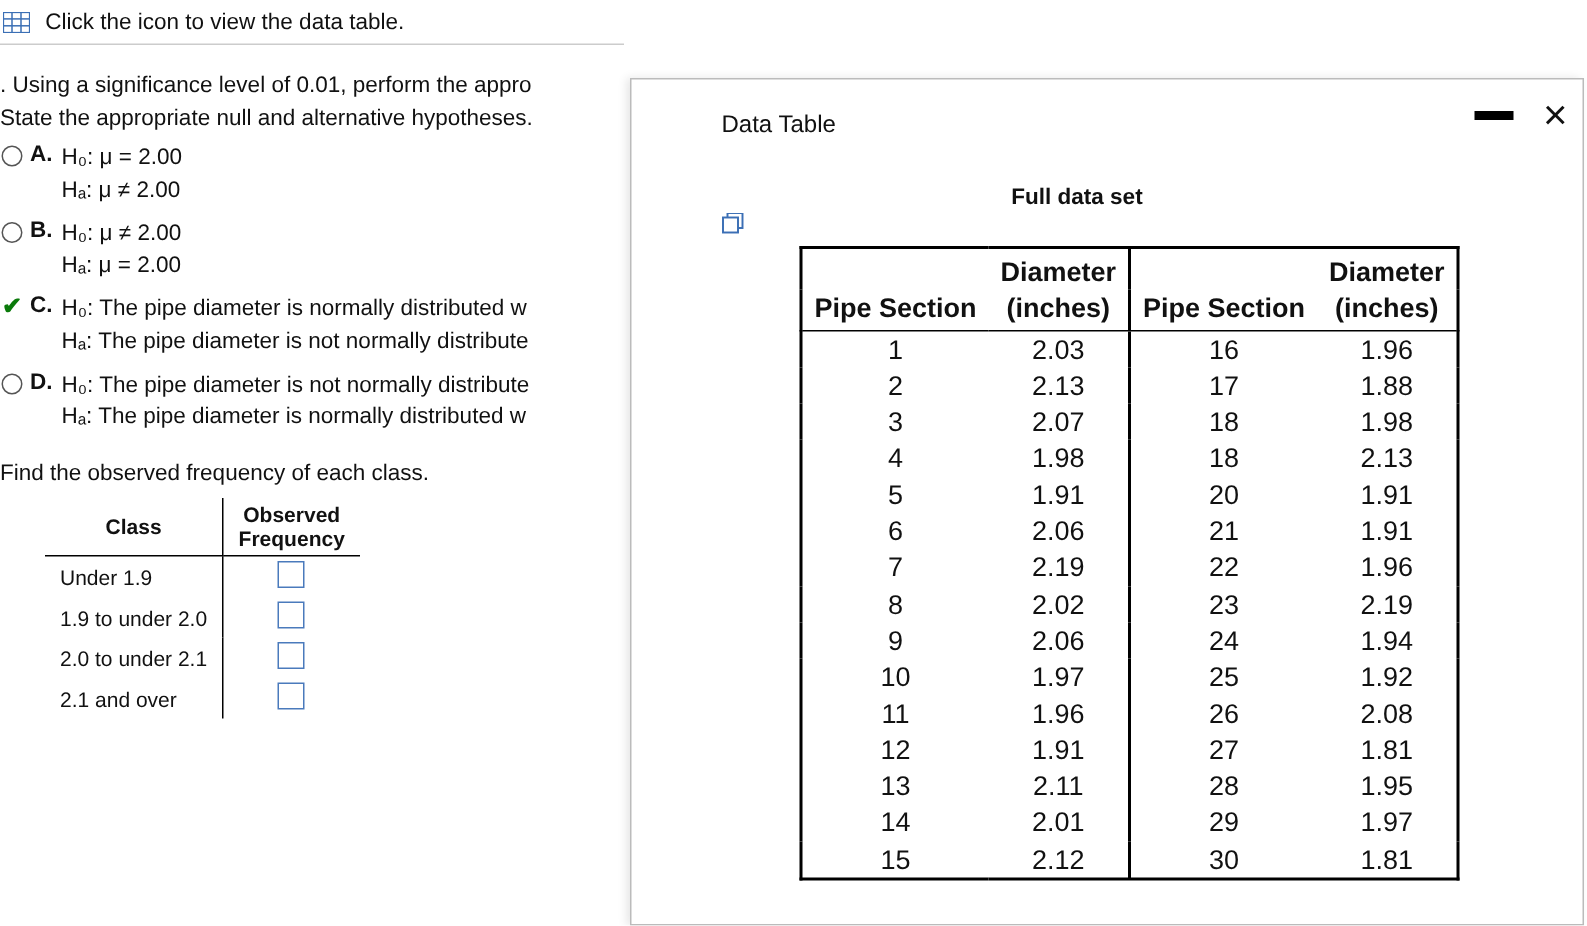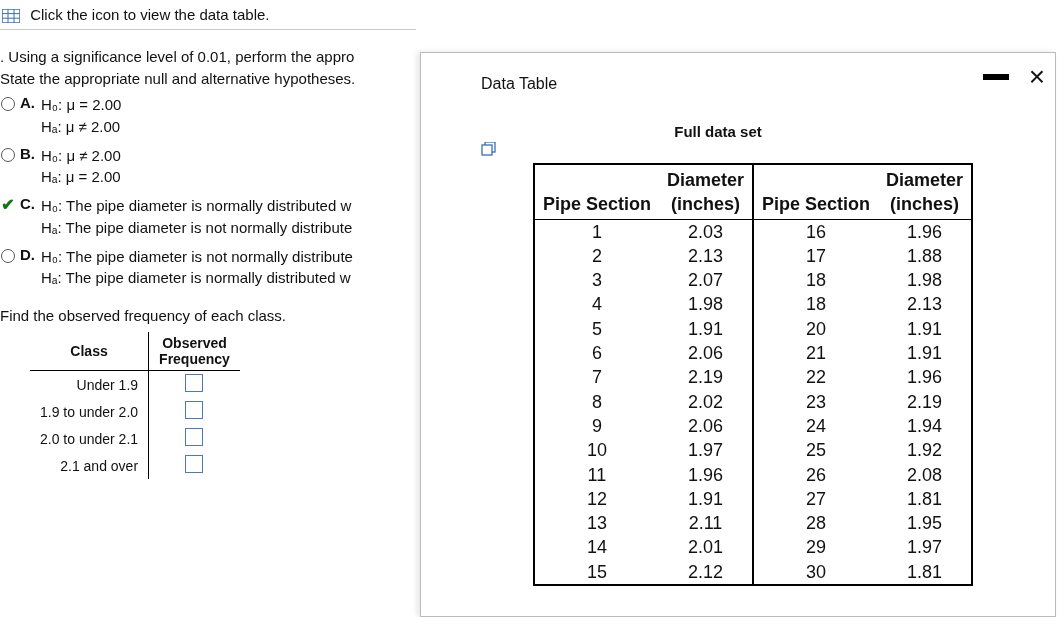--- a/index.html
+++ b/index.html
@@ -59,21 +59,21 @@
   .freq-table th {
     font-weight:bold;
     padding: 3px 10px;
     border-bottom:1px solid #000;
     text-align:center;
   }
   .freq-table td {
     padding: 3px 10px;
     text-align:center;
   }
-  .freq-table td:first-child { border-right:1px solid #000; text-align:right;}
+  .freq-table td:first-child { border-right:1px solid #000; text-align:left;}
   .freq-table th:first-child { border-right:1px solid #000;}
   .input-box {
     width:18px; height:18px;
     border:1px solid #4a7abc;
     display:inline-block;
     background:#fff;
   }
   
   .modal {
     position:absolute;

